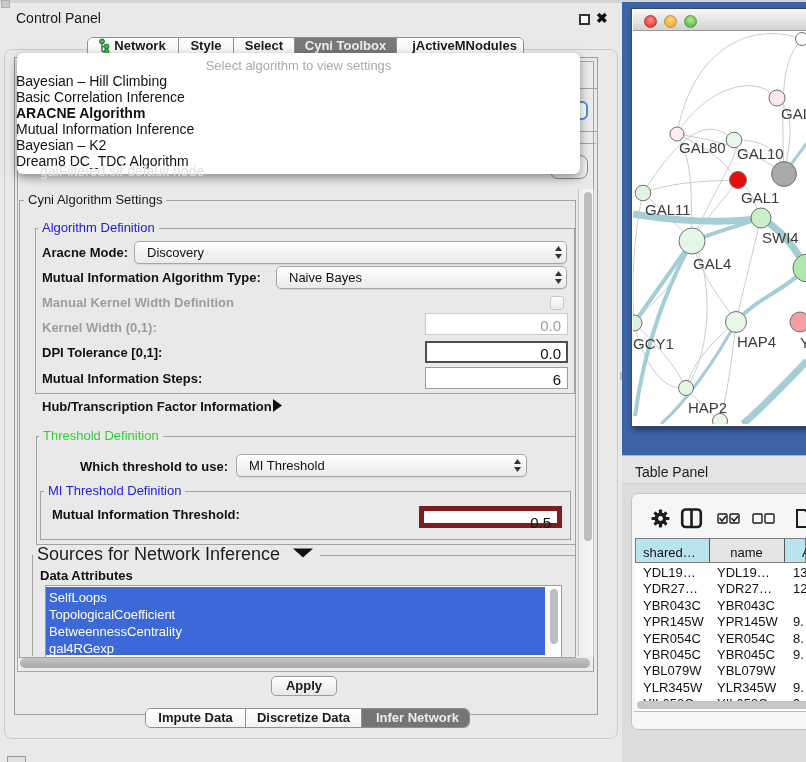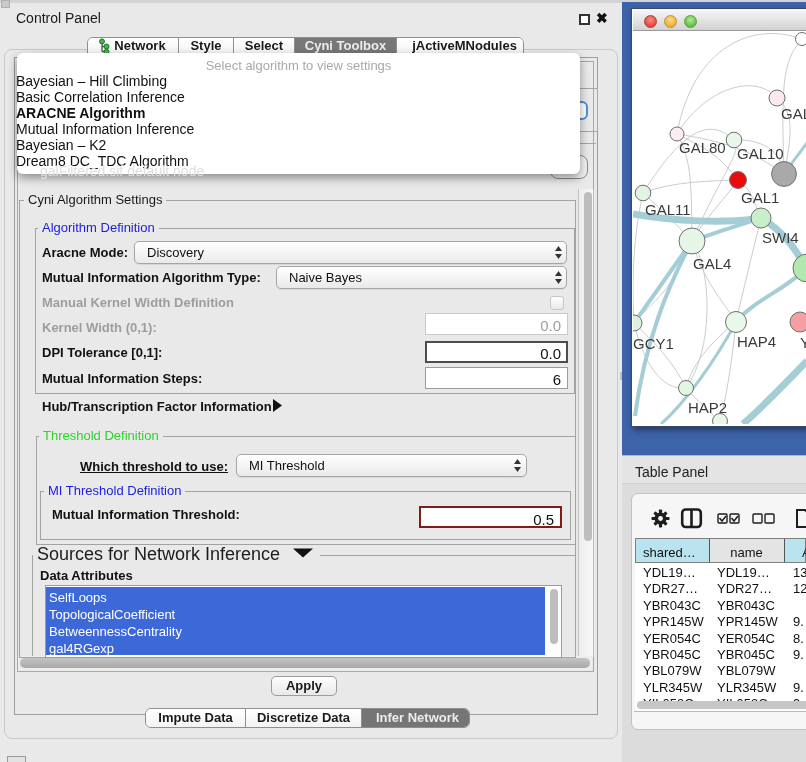--- a/index.html
+++ b/index.html
@@ -81,33 +81,33 @@
 <div class="field" style="left:425px;top:367px;width:143px;height:22px;border:1px solid #9b9b9b;color:#111;padding:3px 6px 0 0;">6</div>
 
 <div class="abs bold" style="left:42px;top:399px;">Hub/Transcription Factor Information</div>
 <svg class="abs" style="left:272px;top:399px;" width="11" height="13" viewBox="0 0 11 13">
     <path d="M1 0 L10 6.5 L1 13 Z" fill="#111"></path>
   </svg>
 
 <div class="gbox" style="left:36px;top:436px;width:538px;height:107px;"></div>
 <div class="glabel" style="left:39px;top:429px;color:#2bd42b;">Threshold Definition</div>
 
-<div class="abs bold" style="left:80px;top:459px;text-decoration:underline;">Which threshold to use:</div>
+<div class="abs bold" style="left:80px;top:459px;">Which threshold to use:</div>
 <div class="combo" style="left:236px;top:454px;width:289px;height:21px;text-align:right;">
     <span class="ctext">MI Threshold</span>
   <svg class="arrows" style="left:276px;top:4px;" width="9" height="13" viewBox="0 0 9 13">
       <path d="M4.5 0 L8 5 L1 5 Z" fill="#333"></path>
       <path d="M4.5 13 L8 8 L1 8 Z" fill="#333"></path>
     </svg>
   </div>
 
 <div class="gbox" style="left:40px;top:491px;width:529px;height:47px;"></div>
 <div class="glabel" style="left:44px;top:484px;color:#2020dd;">MI Threshold Definition</div>
 <div class="abs bold" style="left:52px;top:507px;">Mutual Information Threshold:</div>
-<div class="field" style="left:419px;top:506px;width:143px;height:22px;border:2px solid #7f1d1d;color:#111;padding:3px 6px 0 0;">0.5</div>
+<div class="field" style="left:419px;top:506px;width:143px;height:22px;border:5px solid #7f1d1d;color:#111;padding:3px 6px 0 0;">0.5</div>
 
 <div class="gbox" style="left:32px;top:555px;width:542px;height:100px;border-bottom:none;"></div>
 <div class="glabel" style="left:33px;top:546px;color:#1c1c1c;font-size:18px;line-height:17px;">Sources for Network Inference</div>
 <div class="abs" style="left:280px;top:548px;width:40px;height:14px;background:#e9e9e9;"></div>
 <svg class="abs" style="left:292px;top:548px;" width="22" height="10" viewBox="0 0 22 10">
     <path d="M1 0.5 L21 0.5 L11 9.5 Z" fill="#111"></path>
   </svg>
 <div class="abs bold" style="left:40px;top:568px;">Data Attributes</div>
 
 <div class="abs" style="left:45px;top:585px;width:515px;height:71px;border:1px solid #9b9b9b;background:#fff;"></div>

